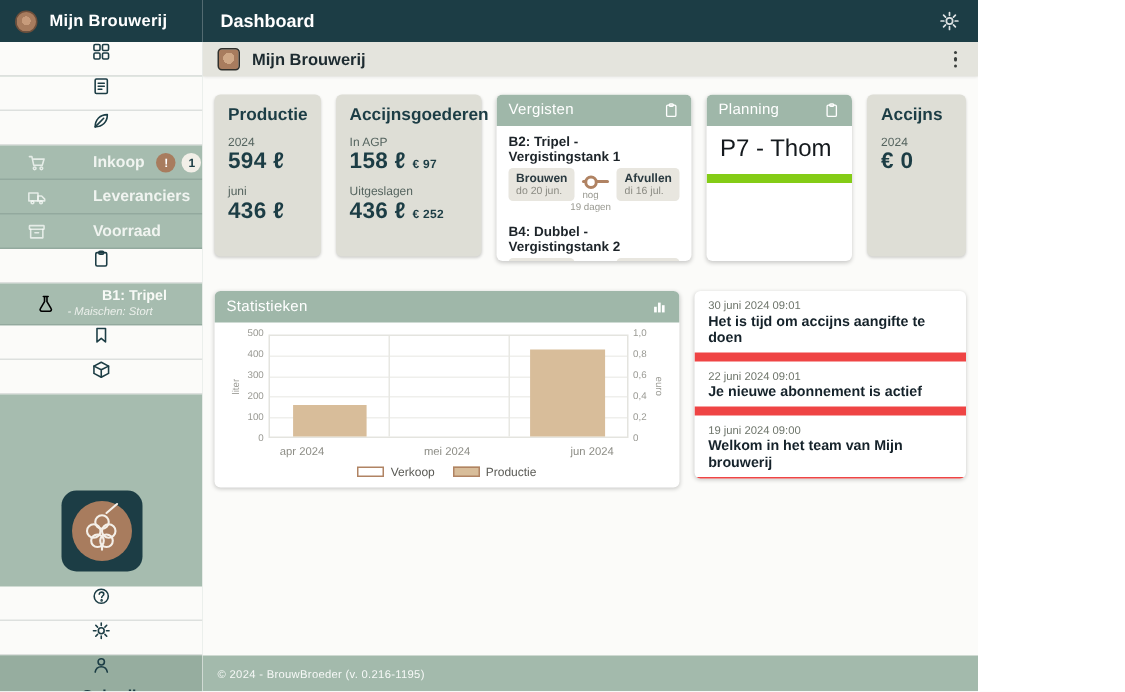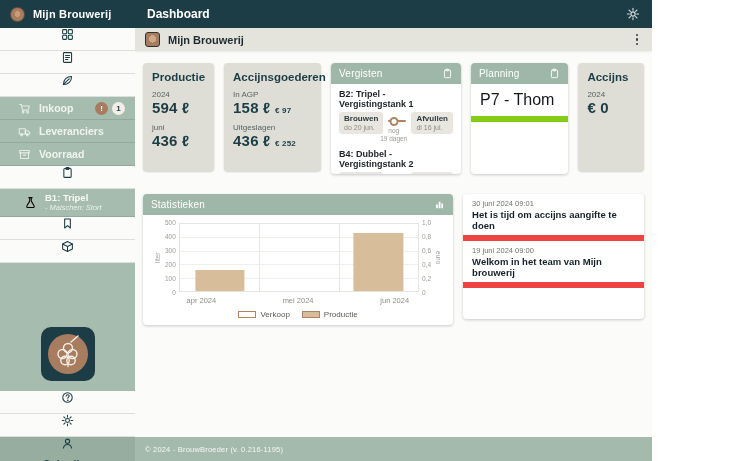--- a/index.html
+++ b/index.html
@@ -26,21 +26,21 @@
   .topbar-title{font-size:12px;font-weight:600;}
   .topbar .spacer{flex:1;}
   .icon{display:inline-flex;align-items:center;justify-content:center;}
   .icon svg{width:100%;height:100%;display:block;}
   .gear-btn{width:14px;height:14px;color:rgba(255,255,255,.85);cursor:pointer;}
 
   
   .sidebar{background:var(--sage);display:flex;flex-direction:column;overflow:hidden;}
   .side-item{display:flex;align-items:center;gap:8px;padding:0 10px;height:23px;border-bottom:1px solid rgba(23,45,50,.13);cursor:pointer;flex:0 0 auto;}
   .side-item .icon{width:13px;height:13px;flex:0 0 auto;}
-  .side-item .lbl{font-size:10.5px;font-weight:700;color:var(--text-dark);white-space:nowrap;}
+  .side-item .lbl{font-size:10.5px;font-weight:700;color:var(--text-dark);white-space:nowrap;margin-left:23px;}
   .side-item.sub{padding-left:18px;}
   .side-item.sub .lbl{color:rgba(250,252,249,.88);font-weight:600;}
   .side-item.sub .icon{color:rgba(250,252,249,.75);}
   .side-item.main .icon{color:var(--text-dark);}
   .side-item.sub2{height:28px;padding-left:24px;}
   .side-item.sub2 .txt{display:flex;flex-direction:column;line-height:1.15;}
   .side-item.sub2 .lbl{color:rgba(252,253,250,.95);font-size:9.5px;font-weight:700;}
   .side-item.sub2 .sublbl{color:rgba(252,253,250,.8);font-size:7.5px;font-weight:400;font-style:italic;}
   .side-right{margin-left:auto;display:flex;align-items:center;gap:4px;}
   .badge{width:13px;height:13px;border-radius:50%;display:inline-flex;align-items:center;justify-content:center;font-size:8px;font-weight:700;flex:0 0 auto;}
@@ -476,20 +476,24 @@
           </div>
         </div>
 
         <div class="card-framed" style="width:217px;height:125px;">
           <div class="card-body" id="messages">
               <div class="msg">
                 <div class="m-date">30 juni 2024 09:01</div>
                <div class="m-text">Het is tijd om accijns aangifte te doen</div>
               </div>
               <div class="msg">
+                <div class="m-date">22 juni 2024 09:01</div>
+               <div class="m-text">Je nieuwe abonnement is actief</div>
+              </div>
+              <div class="msg">
                 <div class="m-date">19 juni 2024 09:00</div>
                <div class="m-text">Welkom in het team van Mijn brouwerij</div>
               </div>
             </div>
         </div>
       </div>
 
     </div>
 
     <footer class="footer">

